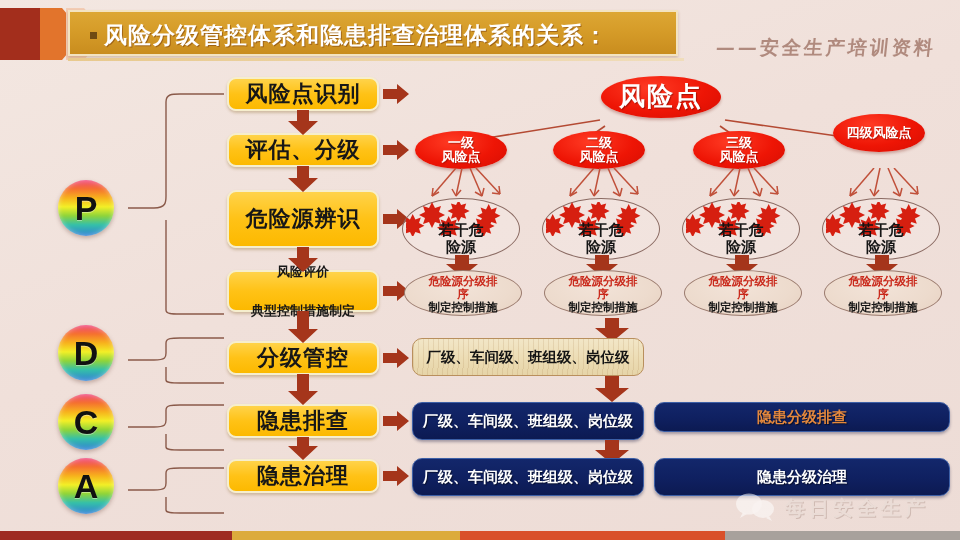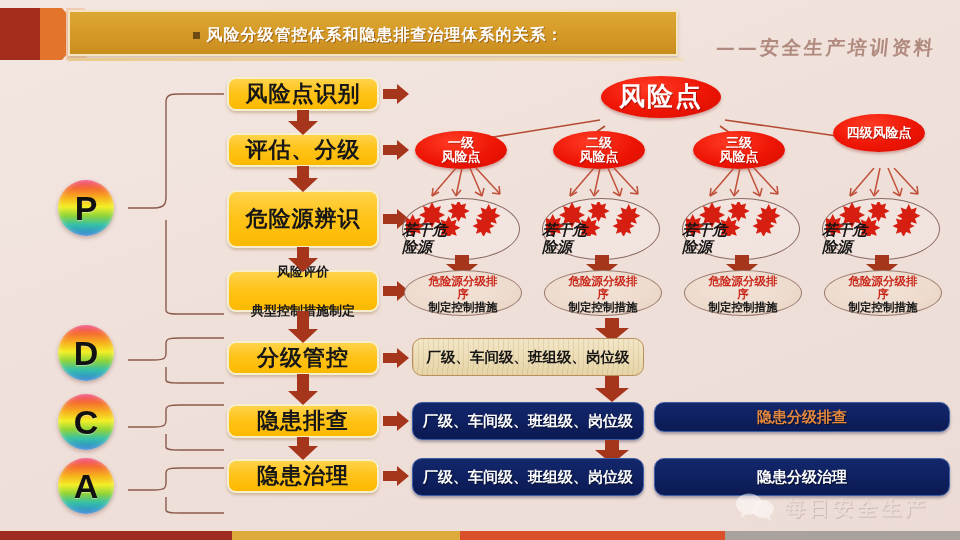--- a/index.html
+++ b/index.html
@@ -15,22 +15,22 @@
   
   .hdr-chevrons{position:absolute;left:0;top:8px;width:120px;height:52px;}
   .chev{position:absolute;top:0;height:52px;}
   .chev svg{display:block;}
   .hdr-box{position:absolute;left:68px;top:10px;width:610px;height:46px;
     background:linear-gradient(180deg,#dda733 0%,#d59b28 48%,#c98d1e 100%);
     border:2px solid #f3e3c0;box-sizing:border-box;
     box-shadow:0 2px 3px rgba(120,70,20,.25);}
   .hdr-title{position:absolute;left:20px;top:3px;right:10px;height:40px;
     display:flex;align-items:center;
-    color:#ffffff;font-size:16px;font-weight:bold;letter-spacing:1px;
-    text-shadow:1px 1px 0 rgba(120,60,10,.55);white-space:nowrap;justify-content:center;}
+    color:#ffffff;font-size:23px;font-weight:bold;letter-spacing:1px;
+    text-shadow:1px 1px 0 rgba(120,60,10,.55);white-space:nowrap;}
   .hdr-bullet{width:7px;height:7px;background:#6f4a12;margin-right:7px;
     display:inline-block;flex:0 0 auto;}
   .hdr-underline{position:absolute;left:68px;top:58px;width:616px;height:3px;
     background:linear-gradient(90deg,#e8c98d,#f0ddbb);}
   .hdr-sub{position:absolute;left:700px;top:30px;width:252px;height:36px;
     display:flex;align-items:center;justify-content:center;
     color:#b08a7e;font-size:19px;font-weight:bold;letter-spacing:3px;
     font-family:"DejaVu Serif","Liberation Serif",serif;
     transform:skewX(-6deg);white-space:nowrap;}
 
@@ -71,22 +71,22 @@
     color:#fff;font-weight:bold;line-height:1.05;
     box-shadow:0 2px 3px rgba(120,20,10,.3);}
   .ellipse-red.root{font-size:26px;letter-spacing:2px;
     text-shadow:1px 1px 1px rgba(120,10,0,.6);}
   .ellipse-red.lvl{font-size:13px;letter-spacing:0;
     text-shadow:1px 1px 1px rgba(120,10,0,.5);}
 
   .ellipse-open{position:absolute;border-radius:50%;
     border:1.4px solid #8a6a62;background:rgba(255,255,255,.14);
     box-sizing:border-box;}
-  .src-label{position:absolute;text-align:left;color:#141414;
-    font-size:15px;font-weight:bold;line-height:1.1;font-style:italic;}
+  .src-label{position:absolute;text-align:center;color:#141414;
+    font-size:15px;font-weight:bold;line-height:1.1;}
 
   .ellipse-tan{position:absolute;border-radius:50%;
     border:1.4px solid #9a7a6d;box-sizing:border-box;
     background:radial-gradient(ellipse at 45% 35%,#f2e3d8 0%,#eddbcd 60%,#e6d0c0 100%);}
   .tan-label{position:absolute;text-align:center;line-height:1.12;
     font-size:11.5px;font-weight:bold;color:#141414;}
   .tan-label .red{color:#c9281a;}
 
   .burst{position:absolute;}
   .burst svg{display:block;}

